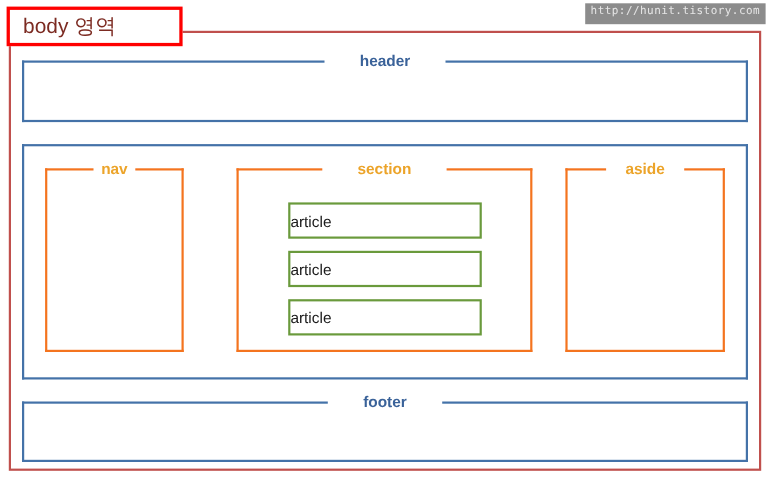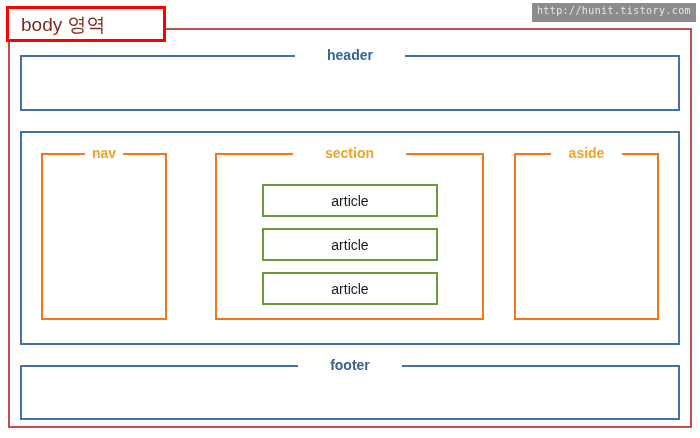--- a/index.html
+++ b/index.html
@@ -115,21 +115,21 @@
   .orange .box-label { color: #eca42a; }
 
   
   .article-box {
     position: absolute;
     box-sizing: border-box;
     border: 2px solid #6a9a3c;
     background: #ffffff;
     display: flex;
     align-items: center;
-    justify-content: center;
+    justify-content: flex-start;
   }
   .article-label {
     color: #1a1a1a;
     font-size: 14px;
     font-weight: 400;
     line-height: 1;
   }
 </style>
 </head>
 <body>

